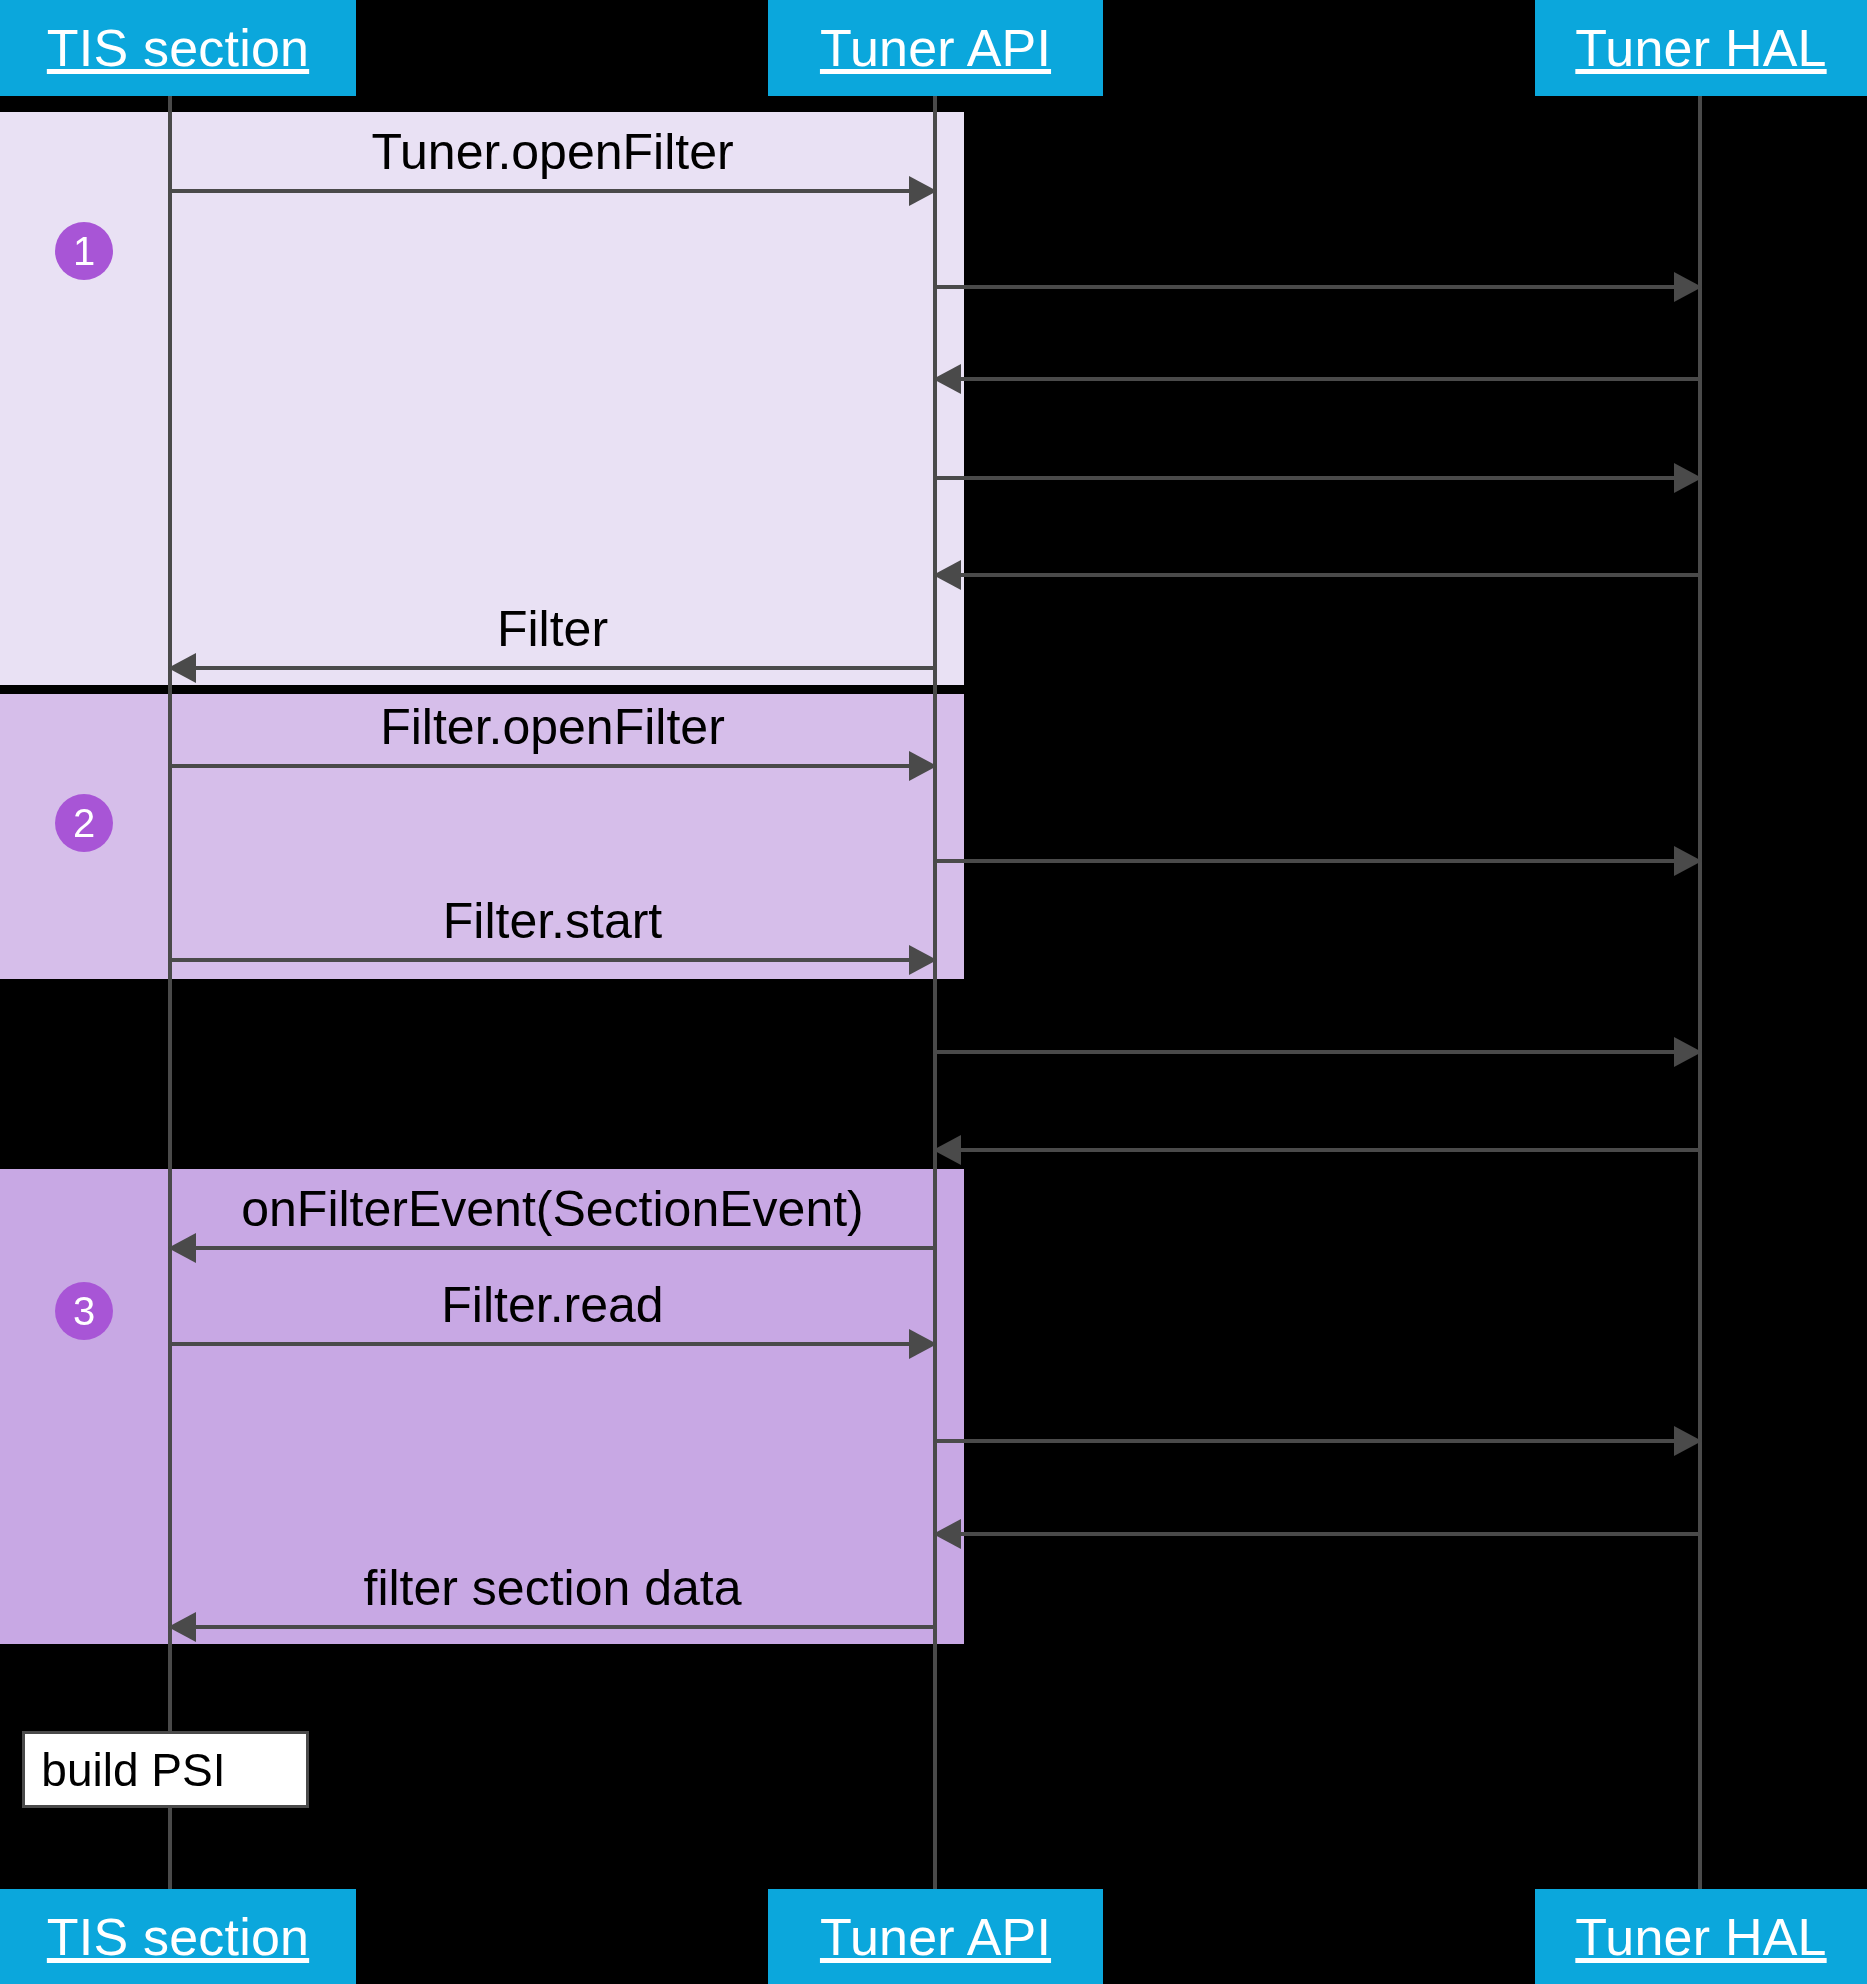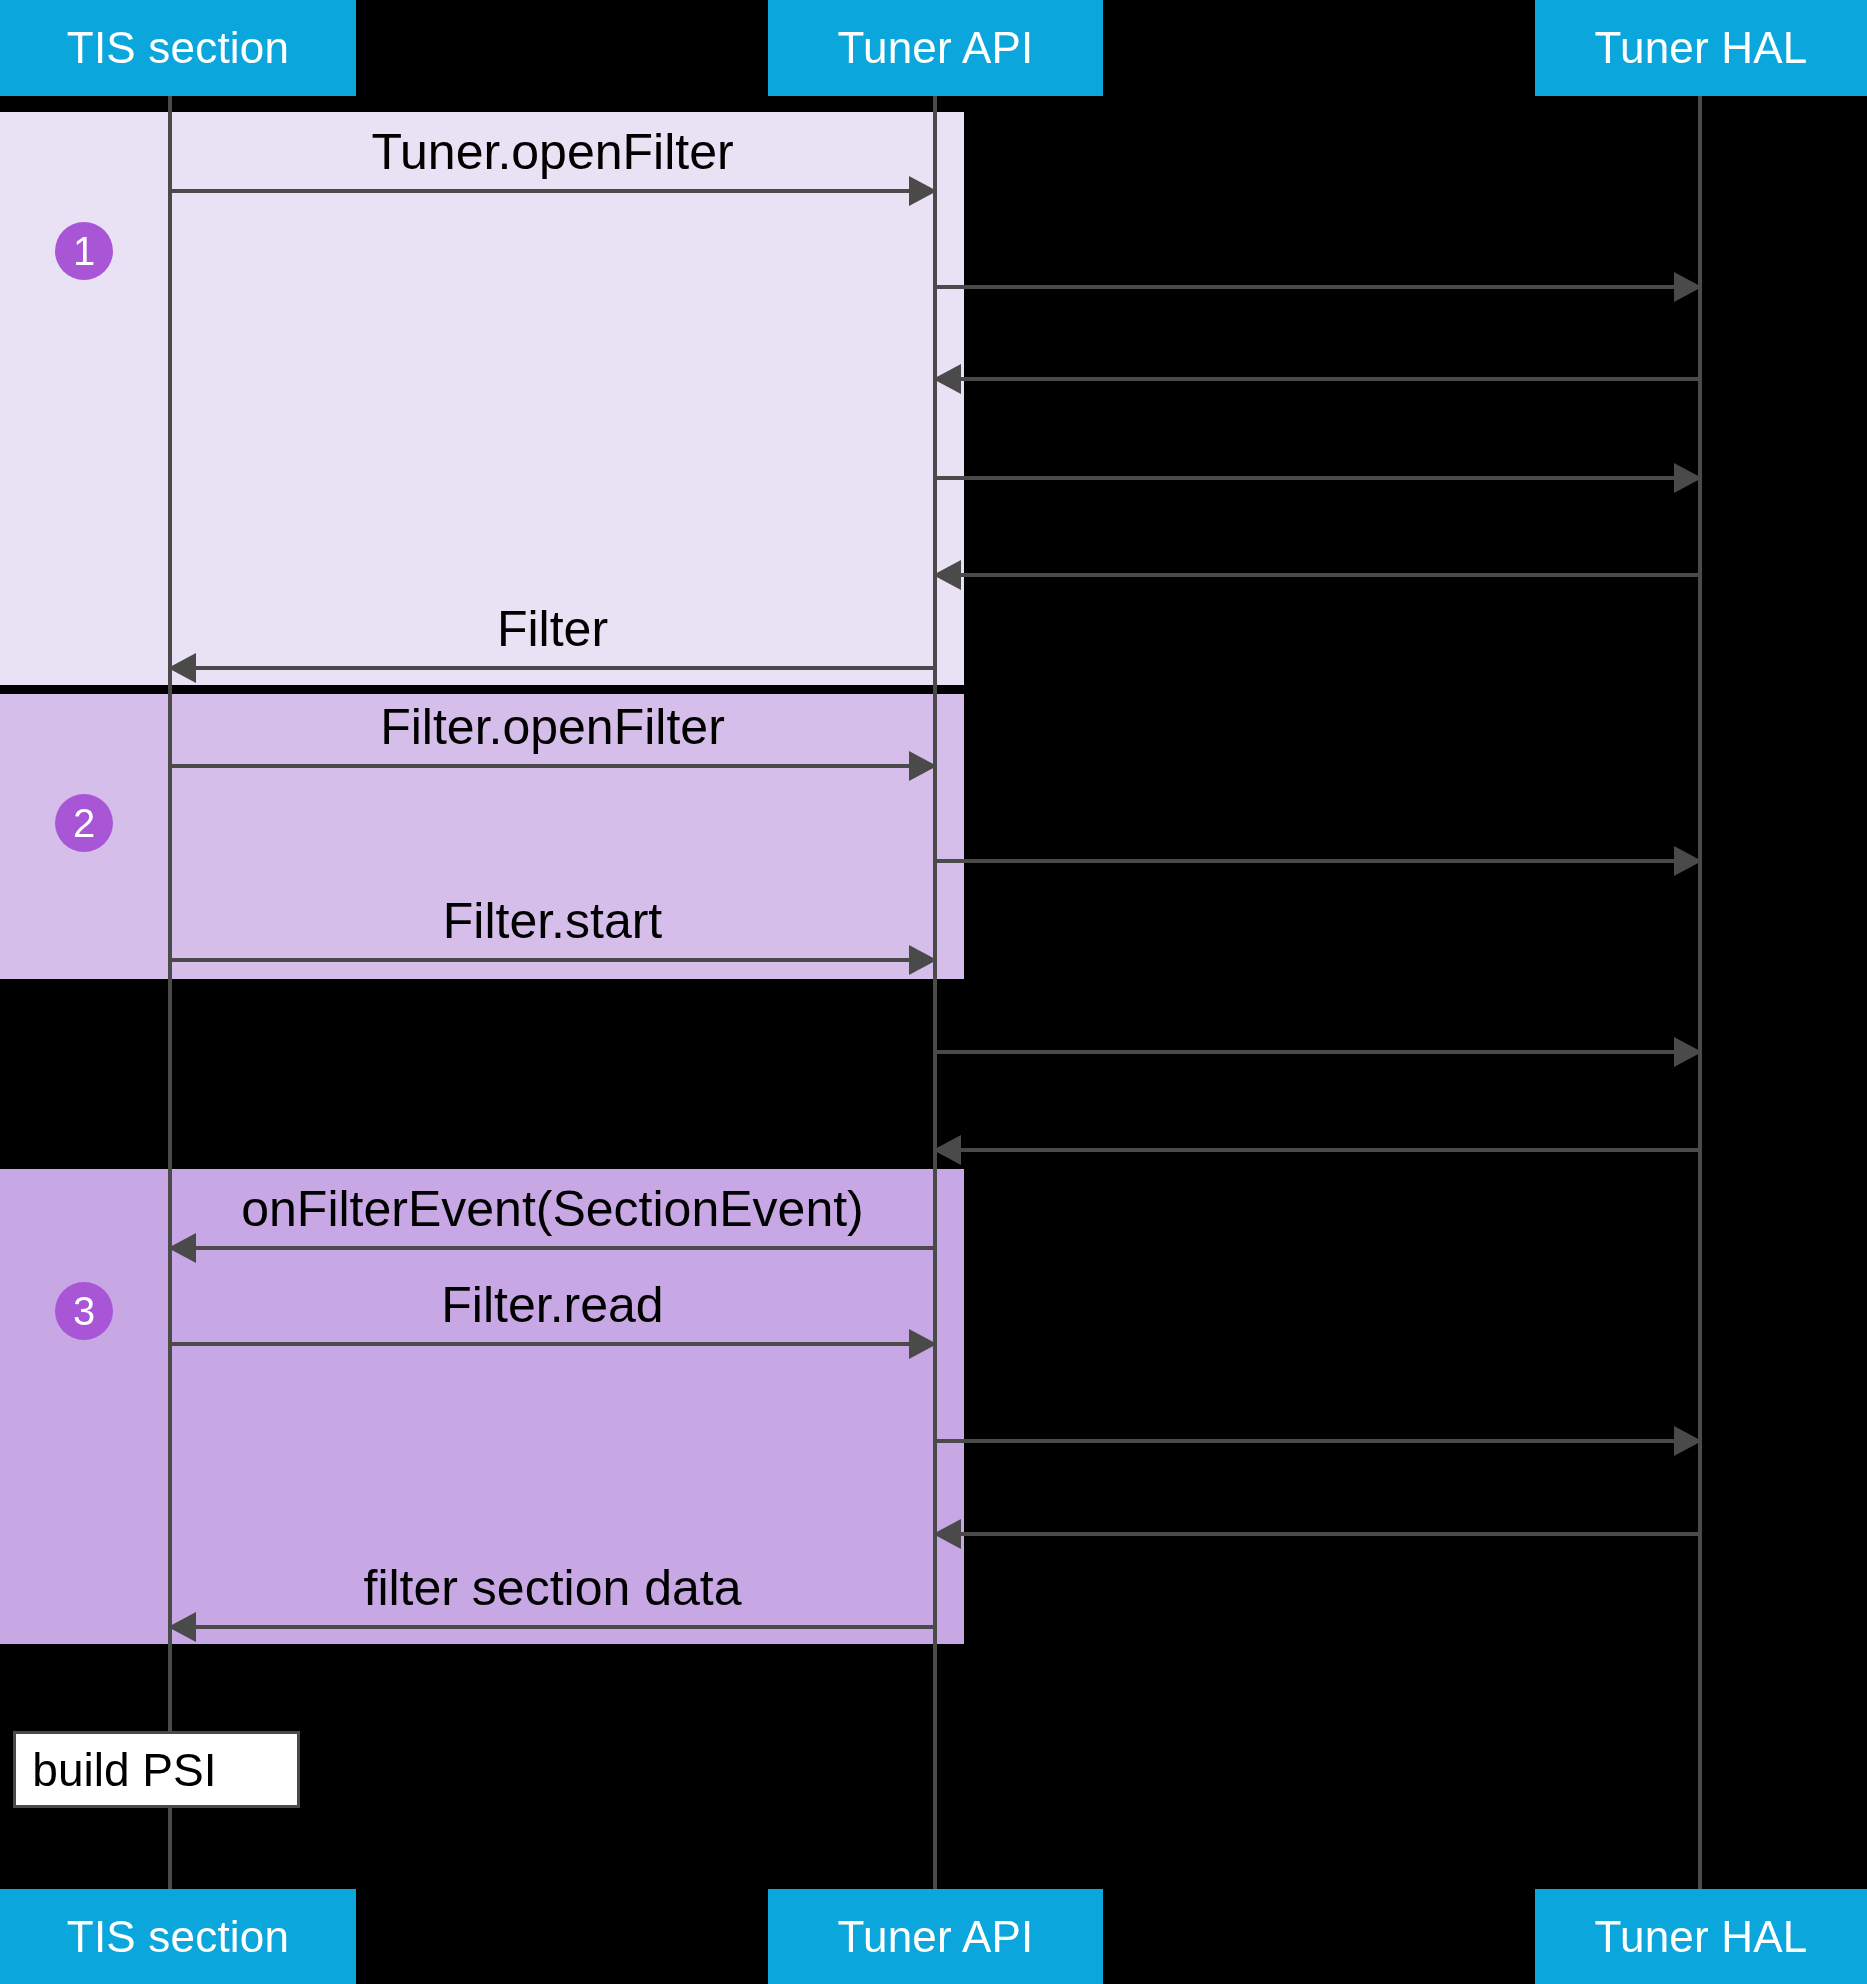--- a/index.html
+++ b/index.html
@@ -1,20 +1,20 @@
 <!DOCTYPE html>
 <html style="font-size:7.7px"><head>
 <meta charset="utf-8">
 <style>
   html,body{margin:0;padding:0;background:#000;}
   body{font-family:"Liberation Sans","DejaVu Sans",sans-serif;}
   #stage{position:relative;width:1867px;height:1985px;background:#000;overflow:hidden;}
 
   .hdr{position:absolute;background:#0BA7DC;color:#fff;display:flex;align-items:center;
-       justify-content:center;font-size:44px;letter-spacing:0.2px;}
+       justify-content:center;font-size:52px;letter-spacing:0.2px;text-decoration:underline;}
   .lifeline{position:absolute;width:4.3px;background:#4a4a4a;}
   .band{position:absolute;}
   .band.b1{background:#E9E1F4;}
   .band.b2{background:#D6BEEA;}
   .band.b3{background:#C8A8E4;}
   .actbox{position:absolute;border-left:2.4px solid #4a4a4a;border-right:2.4px solid #4a4a4a;box-sizing:border-box;}
 
   .badge{position:absolute;width:58px;height:58px;border-radius:50%;background:#A855D6;
          color:#fff;display:flex;align-items:center;justify-content:center;font-size:40px;}
 
@@ -167,18 +167,18 @@
     <div class="line"></div>
     <div class="head-l"></div>
   </div>
 
   <div class="msg" style="left:170px;top:1625px;width:765px;">
     <div class="lbl">filter section data</div>
     <div class="line"></div>
     <div class="head-l"></div>
   </div>
 
-  <div class="note" style="left:13px;top:1731px;width:287px;height:77px;">
+  <div class="note" style="left:22px;top:1731px;width:287px;height:77px;">
     <span>build PSI</span>
   </div>
 
 </div>
 
 
 </body></html>

